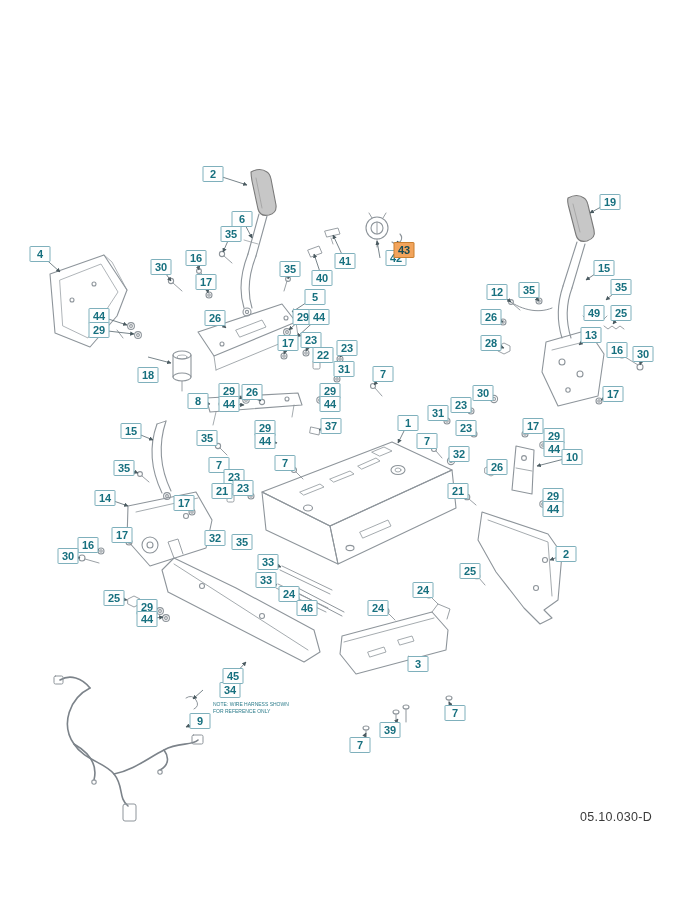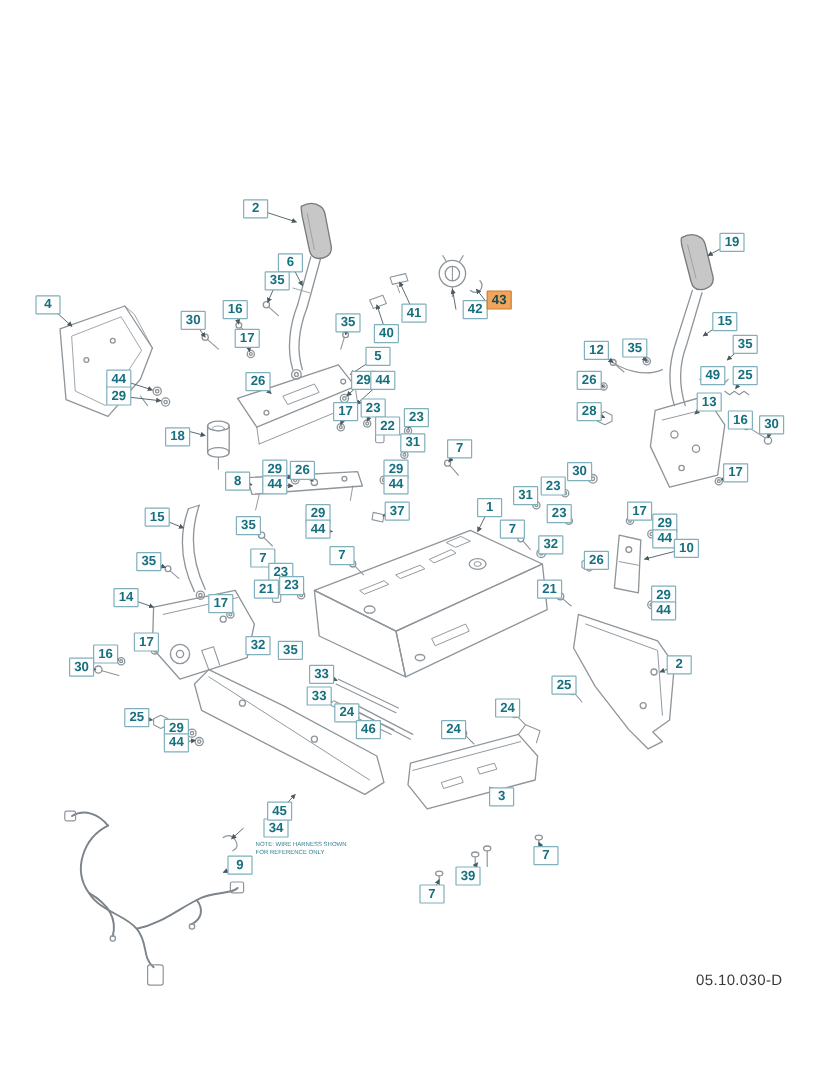--- a/index.html
+++ b/index.html
@@ -386,36 +386,36 @@
       <div class="callout" style="left: 242px; top: 219px;">6</div>
       <div class="callout" style="left: 231px; top: 234px;">35</div>
       <div class="callout" style="left: 40px; top: 254px;">4</div>
       <div class="callout" style="left: 161px; top: 267px;">30</div>
       <div class="callout" style="left: 196px; top: 258px;">16</div>
       <div class="callout" style="left: 206px; top: 282px;">17</div>
       <div class="callout" style="left: 290px; top: 269px;">35</div>
       <div class="callout" style="left: 322px; top: 278px;">40</div>
       <div class="callout" style="left: 345px; top: 261px;">41</div>
       <div class="callout" style="left: 396px; top: 258px;">42</div>
-      <div class="callout hl" style="left: 416px; top: 250px;">43</div>
+      <div class="callout hl" style="left: 404px; top: 250px;">43</div>
       <div class="callout" style="left: 604px; top: 268px;">15</div>
       <div class="callout" style="left: 315px; top: 297px;">5</div>
       <div class="callout" style="left: 497px; top: 292px;">12</div>
       <div class="callout" style="left: 529px; top: 290px;">35</div>
       <div class="callout" style="left: 621px; top: 287px;">35</div>
       <div class="callout" style="left: 594px; top: 313px;">49</div>
       <div class="callout" style="left: 621px; top: 313px;">25</div>
       <div class="callout" style="left: 99px; top: 316px;">44</div>
       <div class="callout" style="left: 99px; top: 330px;">29</div>
       <div class="callout" style="left: 215px; top: 318px;">26</div>
       <div class="callout" style="left: 303px; top: 317px;">29</div>
       <div class="callout" style="left: 319px; top: 317px;">44</div>
       <div class="callout" style="left: 491px; top: 317px;">26</div>
       <div class="callout" style="left: 591px; top: 335px;">13</div>
-      <div class="callout" style="left: 148px; top: 364px;">18</div>
+      <div class="callout" style="left: 148px; top: 375px;">18</div>
       <div class="callout" style="left: 288px; top: 343px;">17</div>
       <div class="callout" style="left: 311px; top: 340px;">23</div>
       <div class="callout" style="left: 323px; top: 355px;">22</div>
       <div class="callout" style="left: 347px; top: 348px;">23</div>
       <div class="callout" style="left: 491px; top: 343px;">28</div>
       <div class="callout" style="left: 617px; top: 350px;">16</div>
       <div class="callout" style="left: 344px; top: 369px;">31</div>
       <div class="callout" style="left: 383px; top: 374px;">7</div>
       <div class="callout" style="left: 643px; top: 354px;">30</div>
       <div class="callout" style="left: 198px; top: 401px;">8</div>

